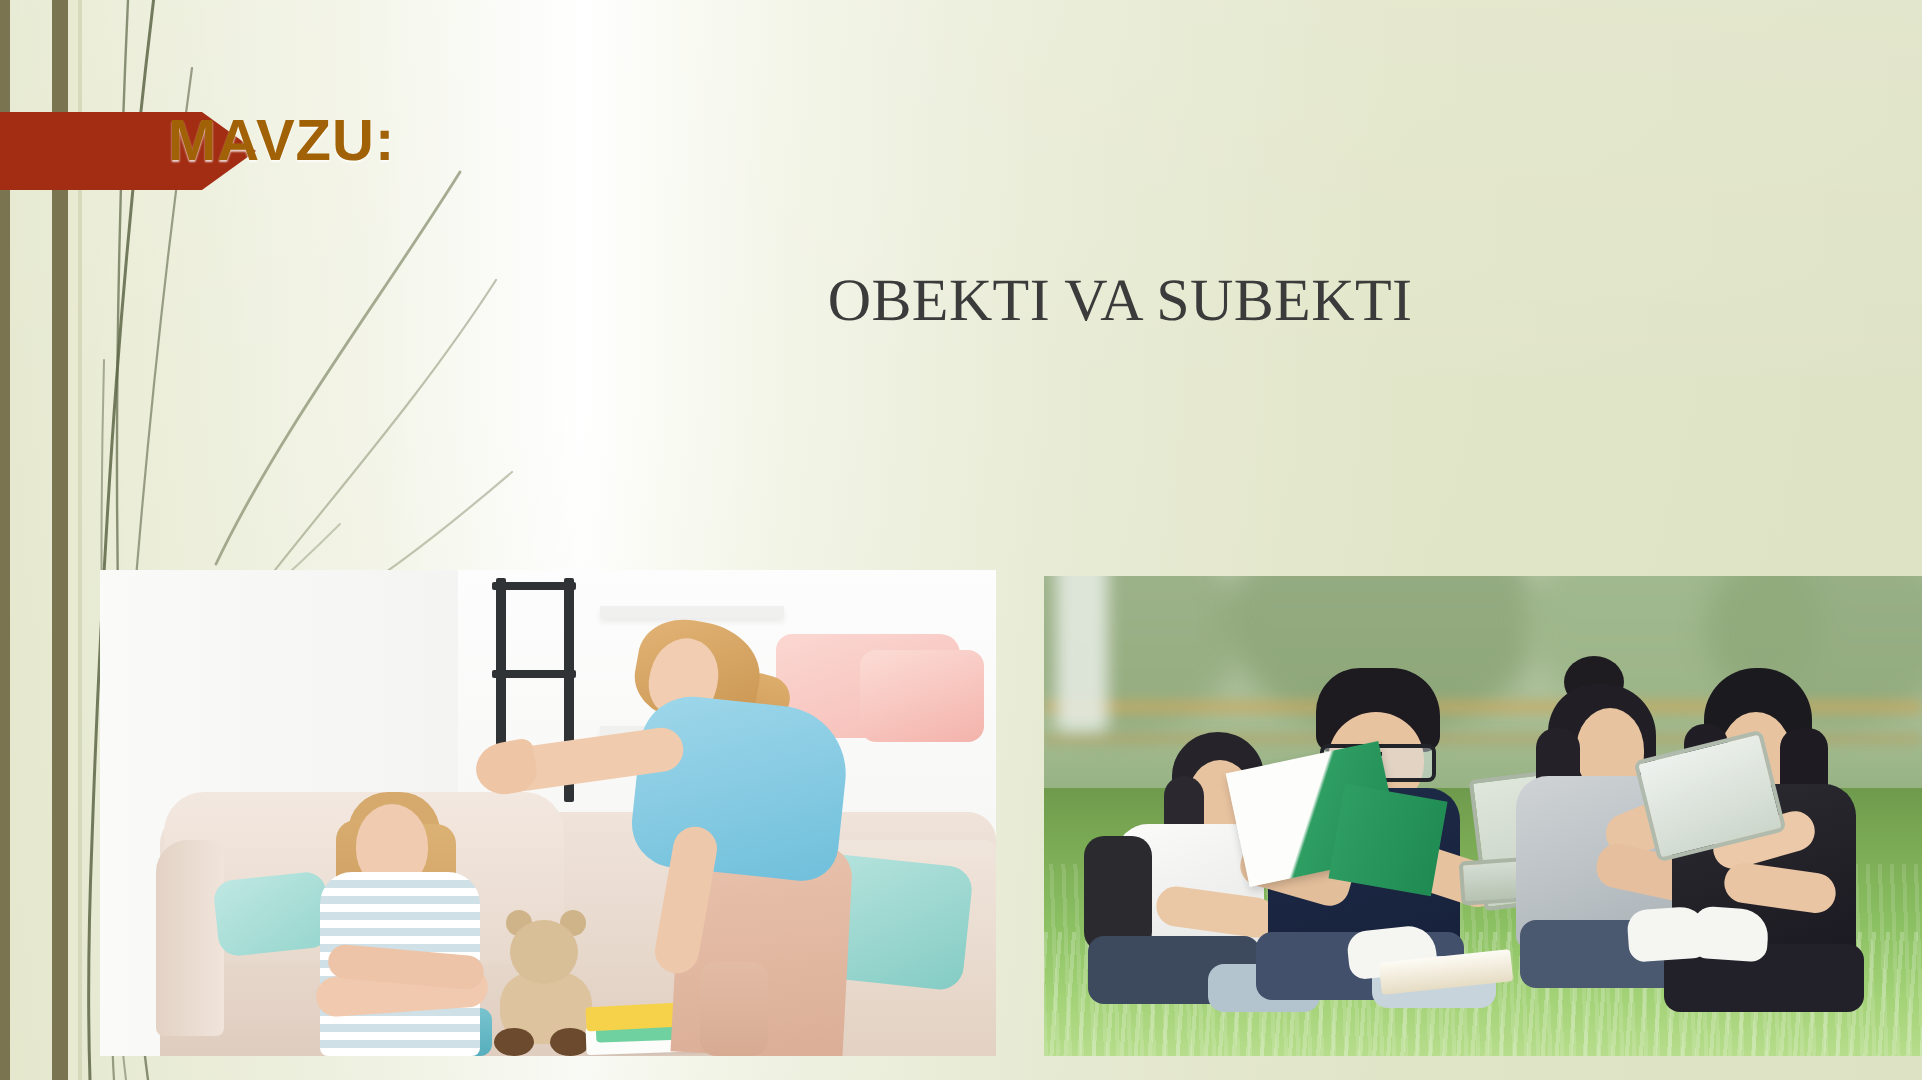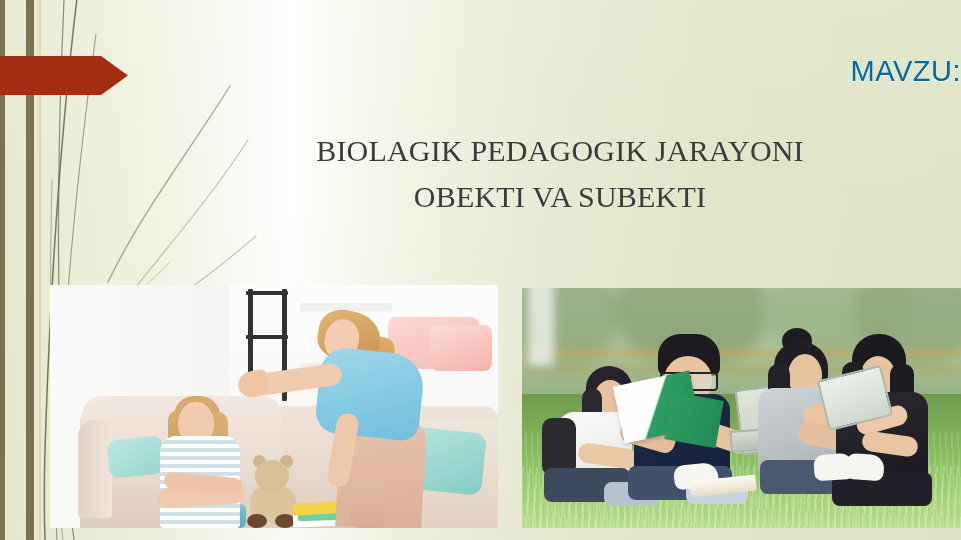--- a/index.html
+++ b/index.html
@@ -89,26 +89,26 @@
     width: 260px;
     height: 540px;
     pointer-events: none;
   }
 
   
   .title-mavzu {
     position: absolute;
     left: 0; right: 0;
     top: 55px;
-    text-align: right;
+    text-align: left;
     font-family: "Liberation Sans", sans-serif;
-    font-weight: normal;
+    font-weight: bold;
     font-size: 29px;
     letter-spacing: .5px;
-    color: #0369a1;
+    color: #a16207;
     padding-left: 84px; 
     text-shadow: 0 1px 1px rgba(255,255,255,.8);
   }
 
   
   .body-text {
     position: absolute;
     left: 215px;
     top: 128px;
     width: 690px;
@@ -375,21 +375,20 @@
   <div class="edge-olive"></div>
   <div class="edge-olive-2"></div>
   <div class="edge-pale"></div>
   <div class="edge-thin"></div>
 
   <div class="arrow-banner"></div>
 
   <div class="title-mavzu">MAVZU:</div>
 
   <div class="body-text">
-    <div>BIOLAGIK PEDAGOGIK JARAYONI</div>
     <div>OBEKTI VA SUBEKTI</div>
   </div>
 
   <div class="photo photo-left">
     <div class="photo-inner">
       <div class="lp-wall"></div>
       <div class="lp-wallpanel"></div>
 
       <div class="lp-shelf-post" style="left:198px;"></div>
       <div class="lp-shelf-post" style="left:232px;"></div>

